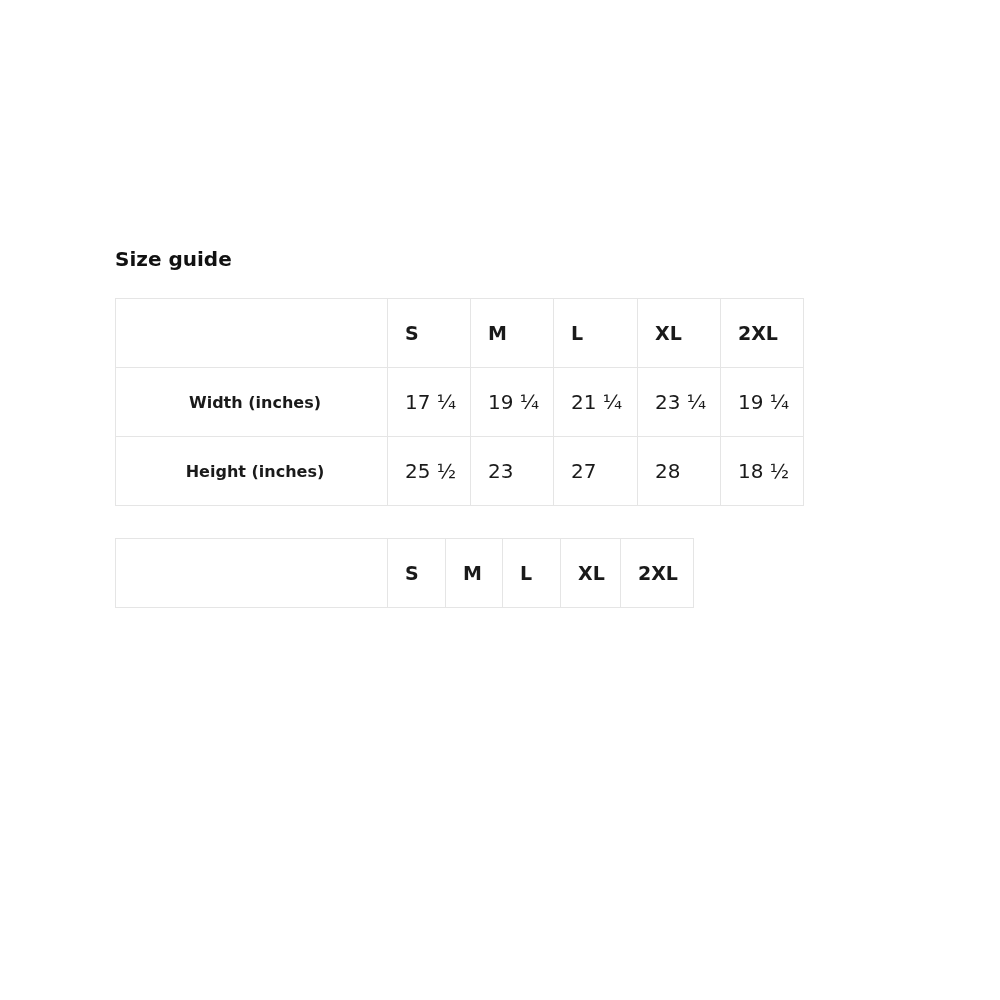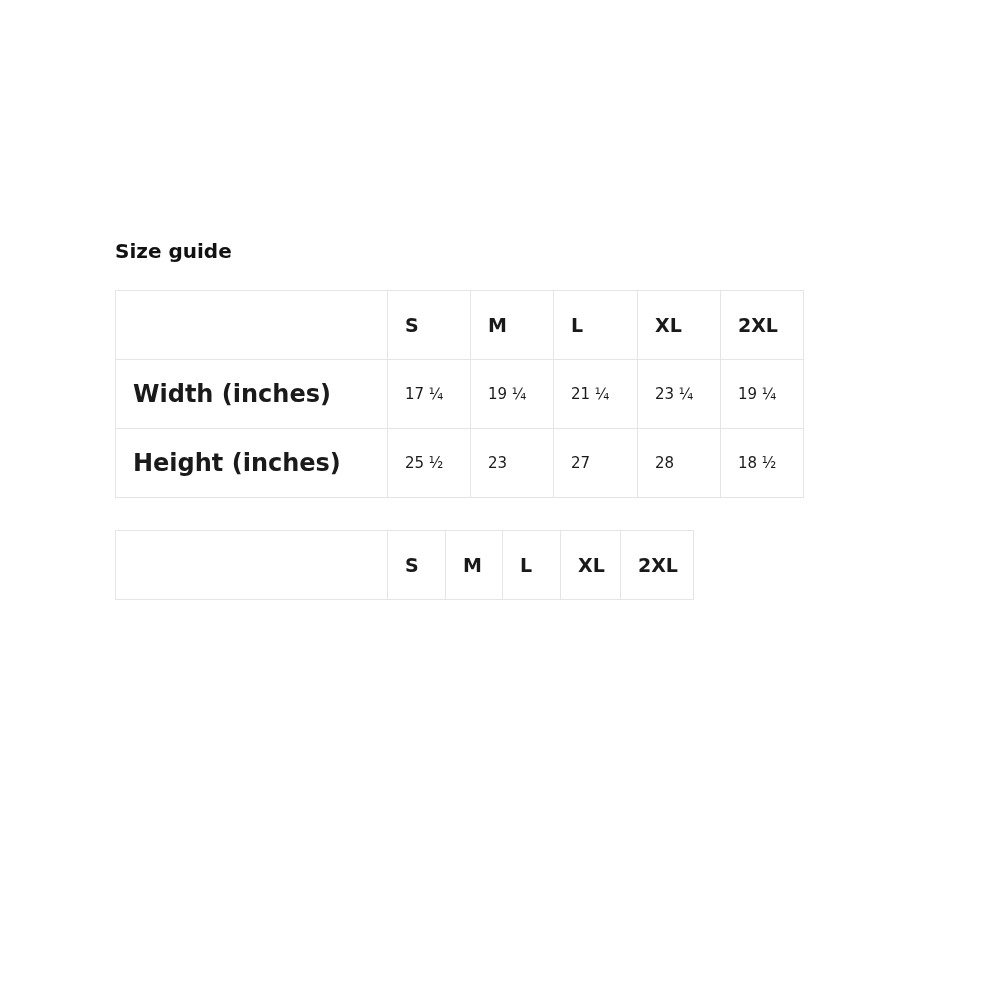--- a/index.html
+++ b/index.html
@@ -13,41 +13,42 @@
   .page {
     position: absolute;
     left: 115px;
     top: 239px;
   }
   .size-guide-title {
     font-size: 20px;
     font-weight: bold;
     line-height: 24px;
     color: #111111;
+    margin-top: 8px;
   }
   table.size-table {
     border-collapse: collapse;
     table-layout: fixed;
     margin-top: 0;
   }
   table.size-table.inches { margin-top: 27px; width: 688px; }
   table.size-table.cm     { margin-top: 32px; width: 578px; }
   table.size-table td, table.size-table th {
     border: 1px solid #e5e5e5;
     height: 69px;
     vertical-align: middle;
     text-align: left;
     padding: 0 10px 0 17px;
-    font-size: 15px;
+    font-size: 20px;
     font-weight: normal;
     white-space: nowrap;
     overflow: hidden;
   }
   table.size-table th.size-col-header { font-weight: bold; font-size: 19px; }
-  table.size-table td.row-label { font-weight: bold; font-size: 24px; }
+  table.size-table td.row-label { font-weight: bold; font-size: 16px; text-align: center; }
 </style>
 </head>
 <body>
 
 <div class="page">
 
   <div class="size-guide-title">Size guide</div>
 
   <table class="size-table inches">
     <colgroup>

